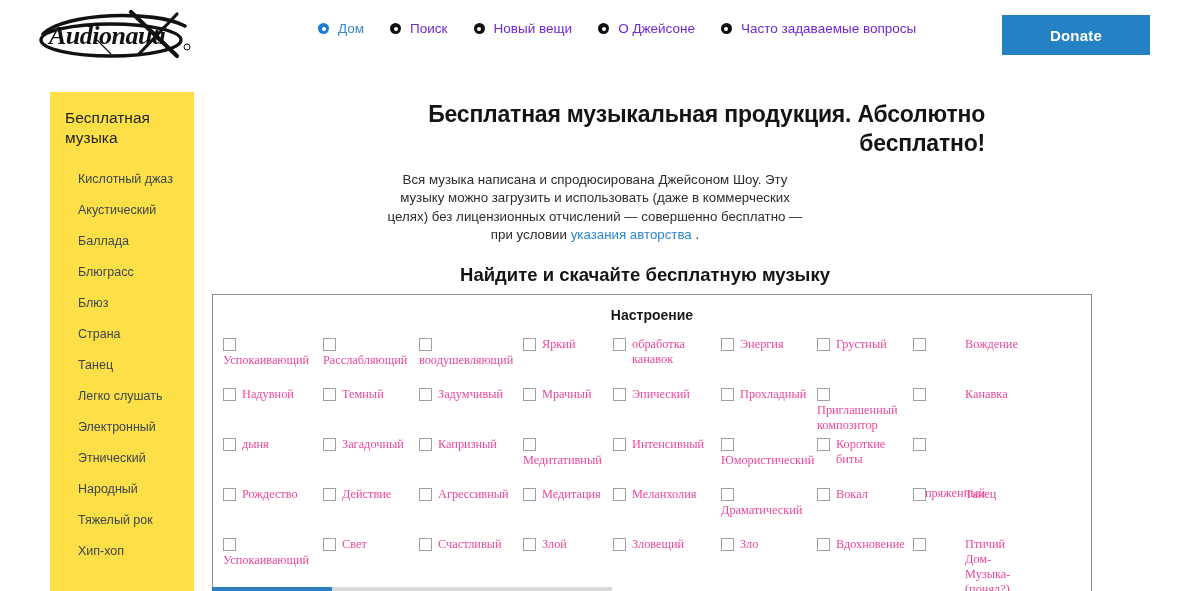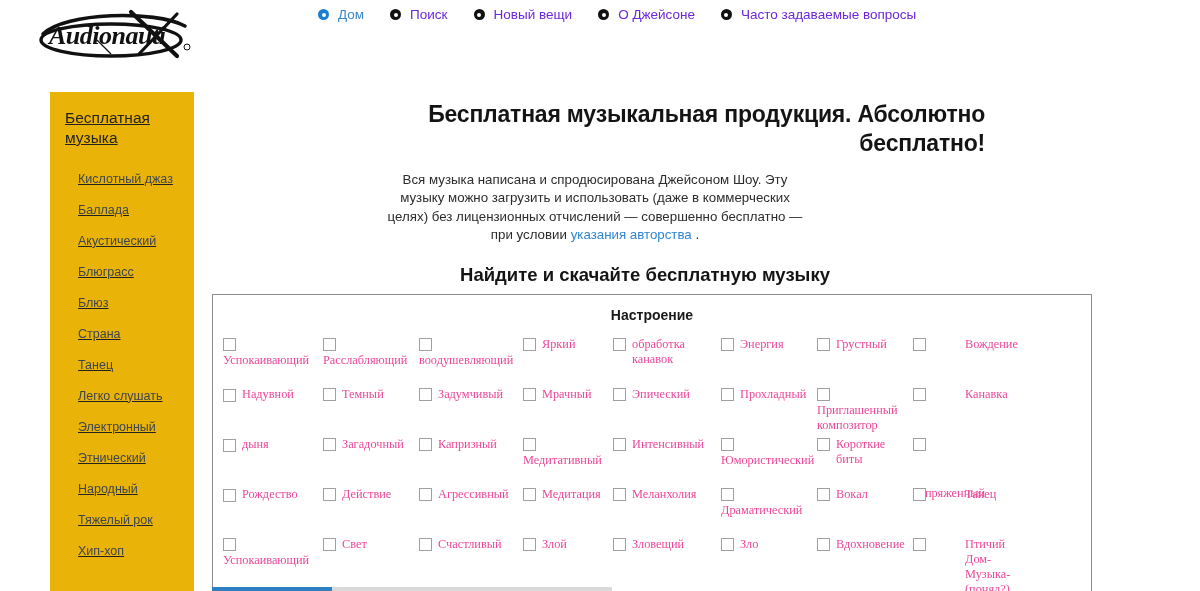--- a/index.html
+++ b/index.html
@@ -24,21 +24,21 @@
   }
   .logo-wrap {
     position: absolute;
     left: 35px; top: 4px;
     width: 162px; height: 62px;
   }
   .logo-svg { display: block; }
 
   .nav {
     position: absolute;
-    left: 318px; top: 8px;
+    left: 318px; top: 22px;
     display: flex;
     align-items: center;
   }
   .nav-item {
     display: flex;
     align-items: center;
     margin-right: 26px;
     font-size: 13.5px;
     line-height: 1;
     color: #6d28d9;
@@ -79,23 +79,22 @@
     letter-spacing: 0.2px;
     cursor: pointer;
   }
 
   
   .sidebar {
     position: absolute;
     left: 50px; top: 92px;
     width: 144px;
     height: 499px;
-    background: #eab308;
+    background: #fde047;
     padding: 16px 0 0 0;
-    text-decoration: underline;
   }
   .sidebar-title {
     font-size: 15.5px;
     color: #222;
     line-height: 1.28;
     padding: 0 14px 0 15px;
     margin-bottom: 16px;
   }
   .sidebar-item {
     display: block;
@@ -188,21 +187,21 @@
     border: 1px solid #a0a0a0;
     background: #fff;
     flex: none;
     margin-right: 6px;
     margin-top: 1px;
     cursor: pointer;
   }
   .mood-cell .lbl { display: block; }
 
   
-  .c0 { width: 100px; align-items: center; }
+  .c0 { width: 100px; }
   .c1 { width: 96px; }
   .c2 { width: 104px; }
   .c3 { width: 90px; }
   .c4 { width: 108px; }
   .c5 { width: 96px; }
   .c6 { width: 96px; }
   .c7 { width: 90px; gap: 33px; }
 
   .mood-cell.stack { flex-wrap: wrap; }
   .mood-cell.stack .lbl { width: 100%; margin-top: 2px; }
@@ -258,28 +257,29 @@
     <a class="nav-item" href="#">
       <span class="nav-bullet"></span>
       <span>О Джейсоне</span>
     </a>
     <a class="nav-item" href="#">
       <span class="nav-bullet"></span>
       <span>Часто задаваемые вопросы</span>
     </a>
   </nav>
 
+  <button class="donate-btn">Donate</button>
 </div>
 
 <aside class="sidebar">
   <div class="sidebar-title">Бесплатная музыка</div>
   <div>
     <a class="sidebar-item" href="#">Кислотный джаз</a>
+    <a class="sidebar-item" href="#">Акустический</a>
     <a class="sidebar-item" href="#">Баллада</a>
-    <a class="sidebar-item" href="#">Акустический</a>
     <a class="sidebar-item" href="#">Блюграсс</a>
     <a class="sidebar-item" href="#">Блюз</a>
     <a class="sidebar-item" href="#">Страна</a>
     <a class="sidebar-item" href="#">Танец</a>
     <a class="sidebar-item" href="#">Легко слушать</a>
     <a class="sidebar-item" href="#">Электронный</a>
     <a class="sidebar-item" href="#">Этнический</a>
     <a class="sidebar-item" href="#">Народный</a>
     <a class="sidebar-item" href="#">Тяжелый рок</a>
     <a class="sidebar-item" href="#">Хип-хоп</a>

